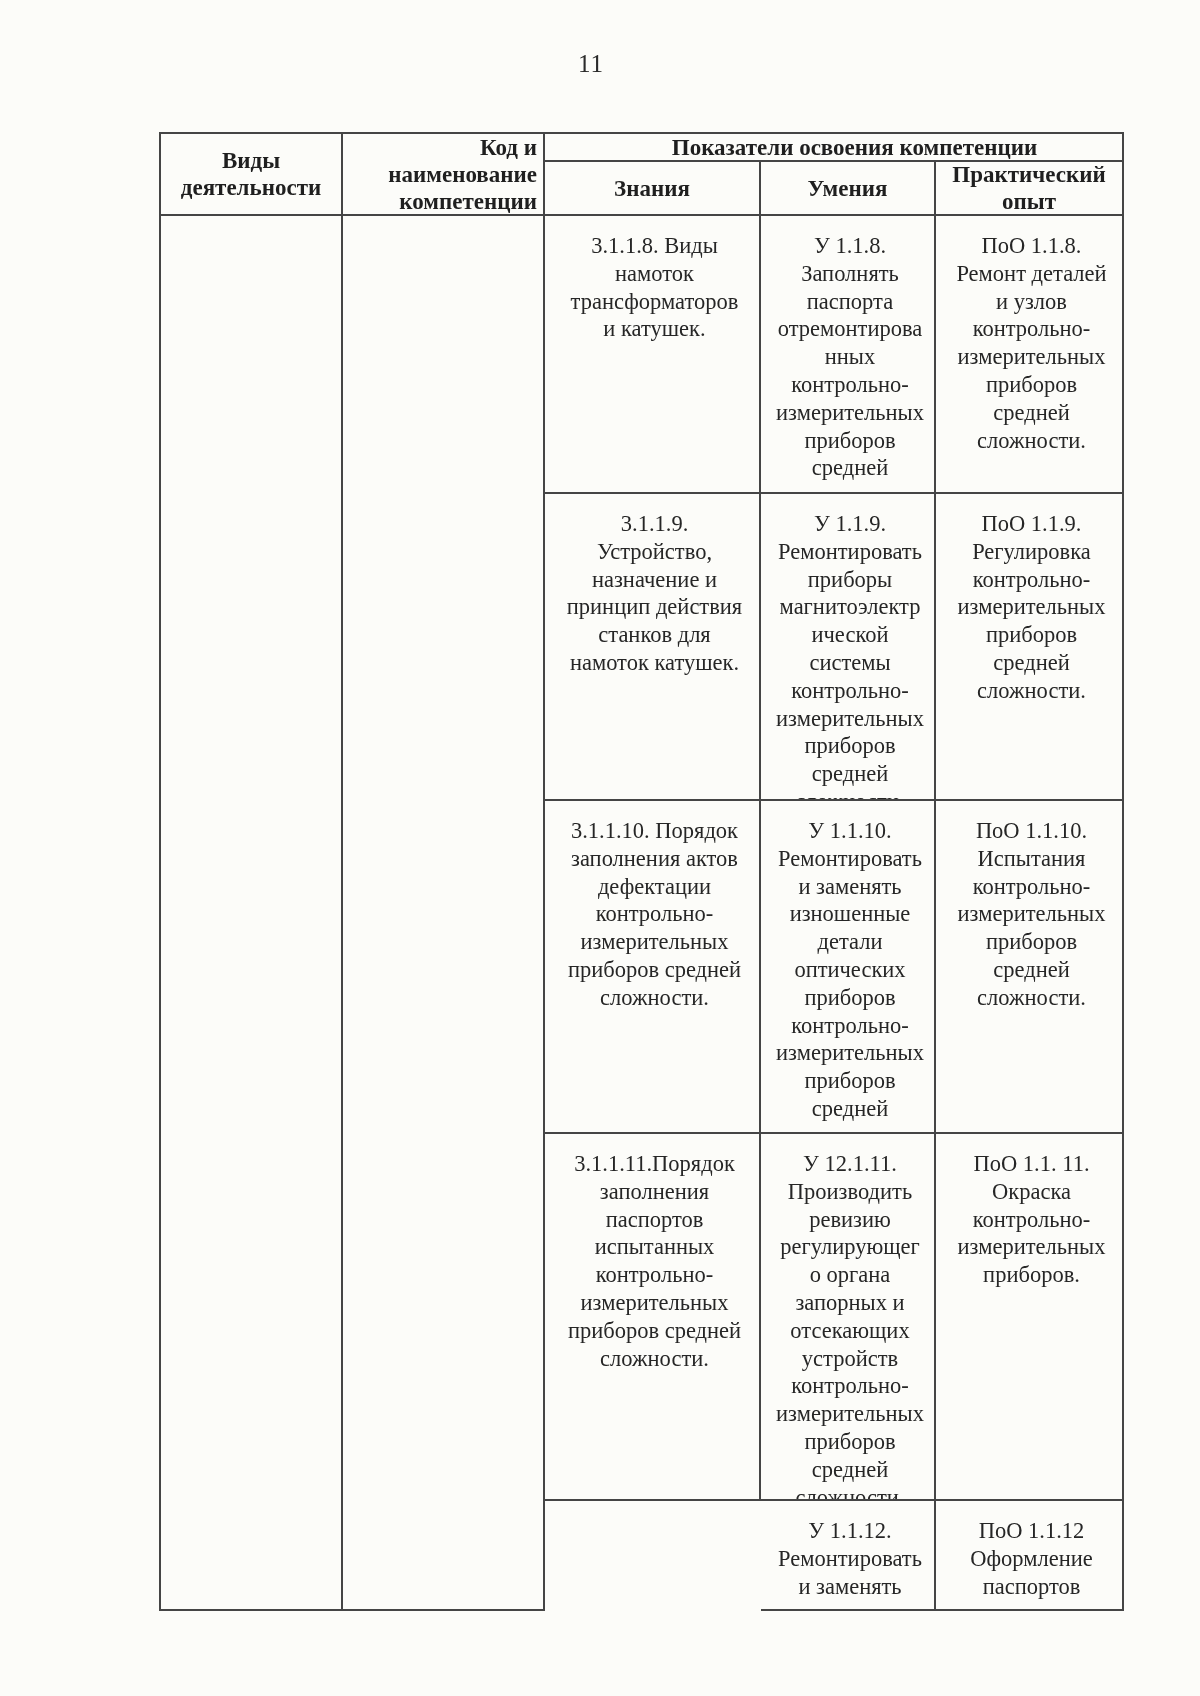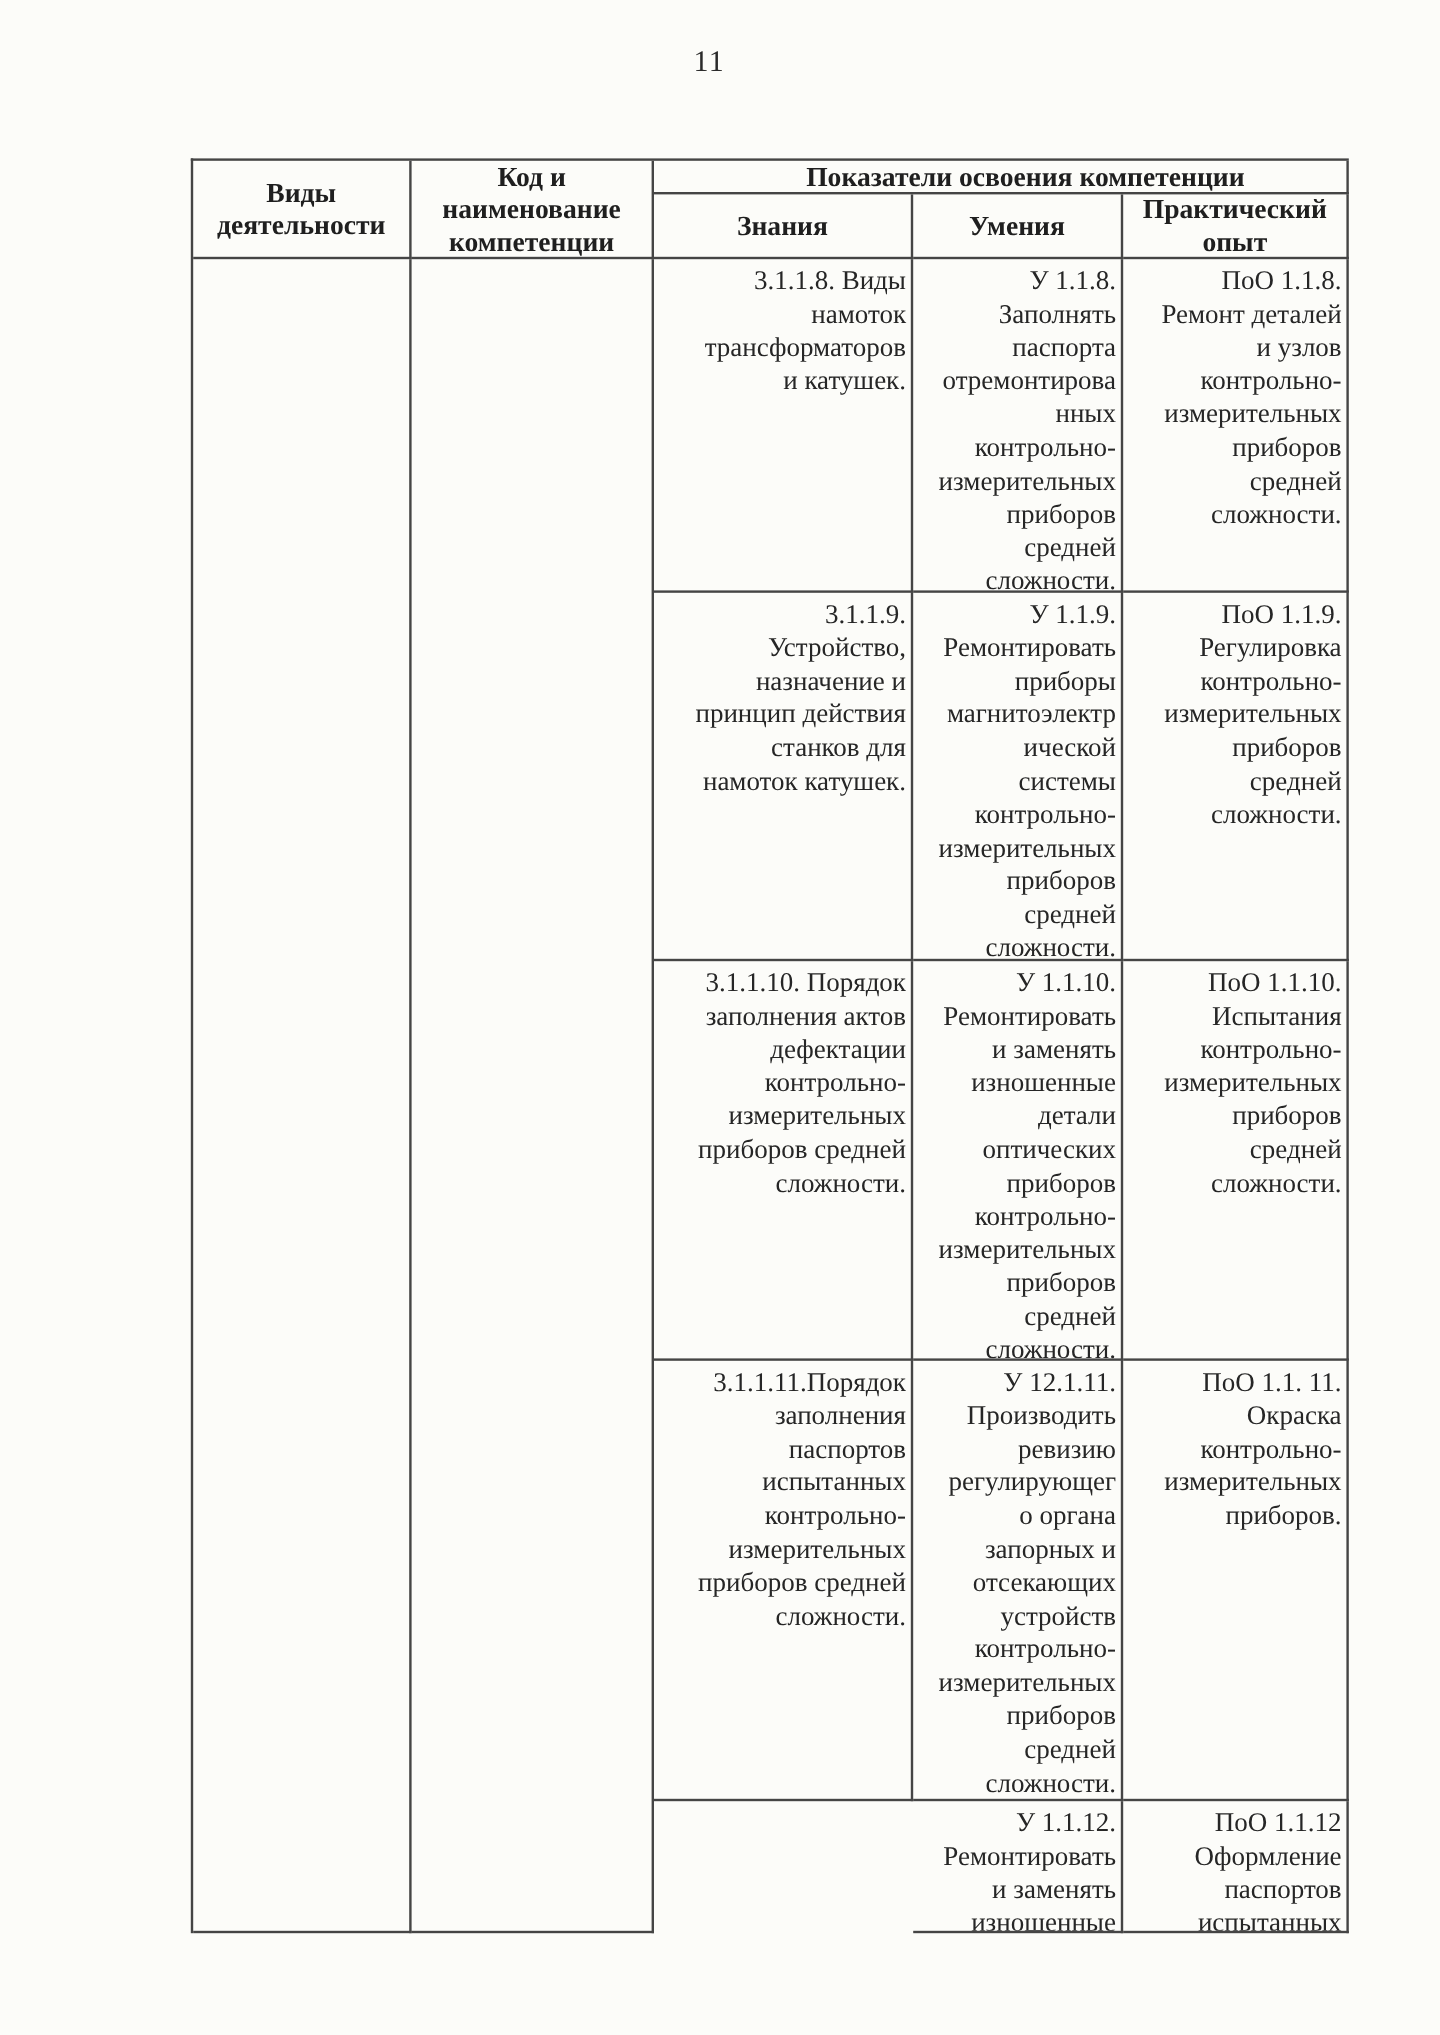--- a/index.html
+++ b/index.html
@@ -6,21 +6,21 @@
   body{
     width:1200px;height:1696px;
     background:#ffffff;
     font-family:"Liberation Serif","DejaVu Serif",serif;
   }
   .page{
     position:relative;width:1200px;height:1696px;
     background:#fcfcf9;color:#262626;overflow:hidden;
   }
   .page-number{
-    position:absolute;left:578px;top:38px;
+    position:absolute;left:578px;top:50px;
     font-size:25px;letter-spacing:1px;color:#2b2b2b;
   }
   .tbl{
     position:absolute;left:159px;top:86px;
     display:grid;
     grid-template-columns:182px 202px 216px 175px 188px;
     grid-template-rows:28px 54px 278px 307px 333px 367px 110px;
     border-top:2px solid #454545;
     border-left:2px solid #454545;
     background:transparent;
@@ -35,27 +35,27 @@
   .hcell{
     display:flex;align-items:center;justify-content:center;
     text-align:center;
     font-weight:bold;
     font-size:23px;line-height:27px;
     padding:0 6px;
     color:#1f1f1f;
   }
   .bcell{
     font-size:22.5px;line-height:27.8px;
-    padding:4px 4px 0 9px;
+    padding:16px 4px 0 9px;
     white-space:pre-line;
-    text-align:right;
+    text-align:center;
     color:#262626;
   }
   .c-act{grid-area:1/1/3/2;}
-  .c-code{grid-area:1/2/3/3;}
+  .c-code{grid-area:1/2/3/3;text-align:right;}
   .c-ind{grid-area:1/3/2/6;padding-left:48px;}
   .c-kn{grid-area:2/3/3/4;}
   .c-sk{grid-area:2/4/3/5;}
   .c-ex{grid-area:2/5/3/6;}
   .c-act-b{grid-area:3/1/8/2;}
   .c-code-b{grid-area:3/2/8/3;}
 </style>
 </head>
 <body>
 

